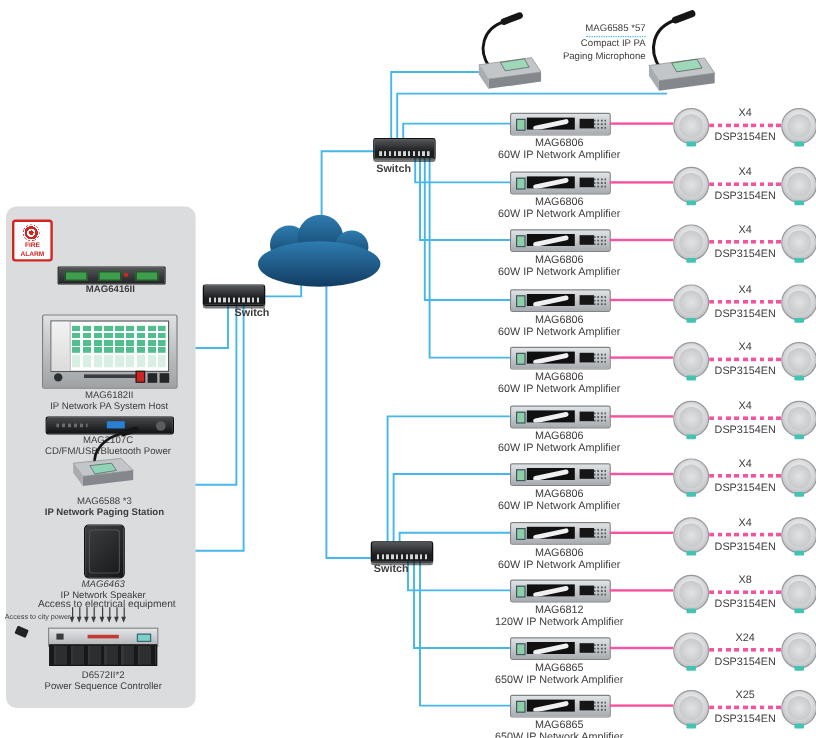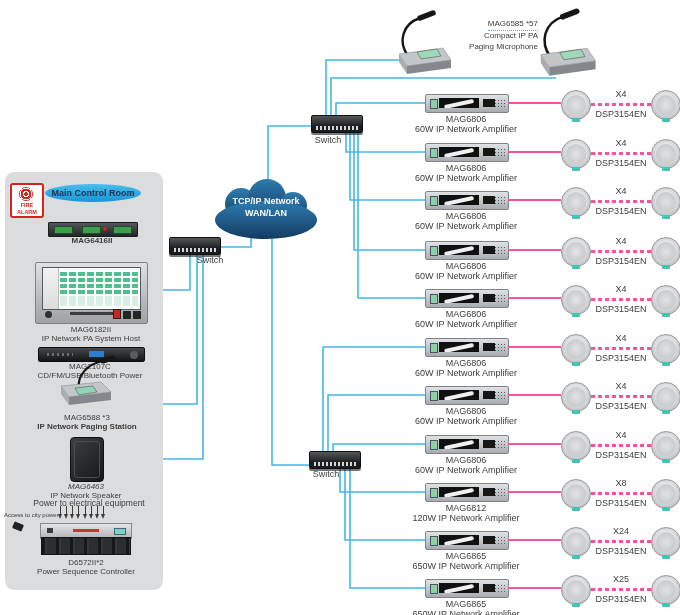--- a/index.html
+++ b/index.html
@@ -1,20 +1,20 @@
 <!DOCTYPE html>
 <html><head>
 <meta charset="utf-8">
 <style>
   html,body{margin:0;padding:0;background:#fff;}
   #canvas{position:relative;width:680px;height:615px;background:#ffffff;
           font-family:"Liberation Sans",sans-serif;overflow:hidden;}
   #wires{position:absolute;left:0;top:0;width:680px;height:615px;}
   .lbl{position:absolute;color:#3c3c3c;font-size:8px;line-height:1.2;text-align:center;white-space:nowrap;}
-  .lbl9{font-size:9px;}
+  .lbl9{font-size:9px;font-weight:bold;}
   .panel{position:absolute;left:5px;top:172px;width:158px;height:418px;background:#dbdcde;border-radius:9px;}
   
   .fire{position:absolute;left:10px;top:183px;width:30px;height:31px;background:#fff;border:2px solid #d42420;border-radius:3px;}
   .fire .bell{position:absolute;left:7px;top:2px;width:14px;height:14px;border-radius:50%;
     background:radial-gradient(circle,#d42420 0 2px,#fff 2px 3.5px,#d42420 3.5px 5.5px,#fff 5.5px 6.5px,#d42420 6.5px 7px,transparent 7px);}
   .fire .ftxt{position:absolute;left:0;right:0;bottom:1px;color:#d42420;font-size:5.5px;font-weight:bold;text-align:center;line-height:1.15;}
   
   .oval{position:absolute;left:45px;top:184px;width:96px;height:18px;border-radius:50%;
         background:linear-gradient(#49bdee,#1896d4);color:#203055;font-size:9px;font-weight:bold;
         text-align:center;line-height:18px;}
@@ -119,21 +119,20 @@
   <div class="panel"></div>
 
   <div class="fire">
     <span class="bell"></span>
     <div class="ftxt">
       <span>FIRE</span><br>
       <span>ALARM</span>
     </div>
   </div>
 
-  <div class="oval">Main Control Room</div>
 
   <div class="m6416">
     <i class="t1"></i>
       <i class="t2"></i>
       <i class="t3"></i>
       <b></b>
   </div>
   <div class="lbl" style="left:2px;top:236px;width:180px;font-weight:bold;">MAG6416II</div>
 
   <div class="m6182">
@@ -169,21 +168,21 @@
   </svg>
   <div class="lbl" style="left:7px;top:413px;width:160px;">MAG6588 *3</div>
   <div class="lbl" style="left:7px;top:422px;width:160px;font-weight:bold;">IP Network Paging Station</div>
 
   <div class="m6463">
       <i></i>
     </div>
   <div class="lbl" style="left:6px;top:482px;width:160px;font-style:italic;">MAG6463</div>
   <div class="lbl" style="left:6px;top:491px;width:160px;">IP Network Speaker</div>
 
-  <div class="lbl" style="left:4px;top:498px;width:170px;font-size:8.5px;">Power to electrical equipment</div>
+  <div class="lbl" style="left:4px;top:498px;width:170px;font-size:8.5px;">Access to electrical equipment</div>
   <div class="arrows">
     <span class="dar"></span>
       <span class="dar"></span>
       <span class="dar"></span>
       <span class="dar"></span>
     <span class="dar"></span>
       <span class="dar"></span>
       <span class="dar"></span>
       <span class="dar"></span>
   </div>
@@ -208,24 +207,20 @@
           <stop offset="1" stop-color="#123c62"></stop>
       </linearGradient>
     </defs>
     <g fill="url(#cg)">
       <circle cx="28" cy="25" r="16"></circle>
       <circle cx="54" cy="19" r="19"></circle>
       <circle cx="80" cy="27" r="14"></circle>
       <ellipse cx="53" cy="41" rx="51" ry="19"></ellipse>
     </g>
   </svg>
-  <div class="cloudtxt">
-    <div>TCP/IP Network</div>
-    <div>WAN/LAN</div>
-  </div>
 
   <div class="switch" style="left:169px;top:237px;"></div>
   <div class="lbl lbl9" style="left:180px;top:255px;width:60px;">Switch</div>
 
   <div class="switch" style="left:311px;top:115px;"></div>
   <div class="lbl lbl9" style="left:298px;top:135px;width:60px;">Switch</div>
 
   <div class="switch" style="left:309px;top:451px;"></div>
   <div class="lbl lbl9" style="left:296px;top:469px;width:60px;">Switch</div>
 

